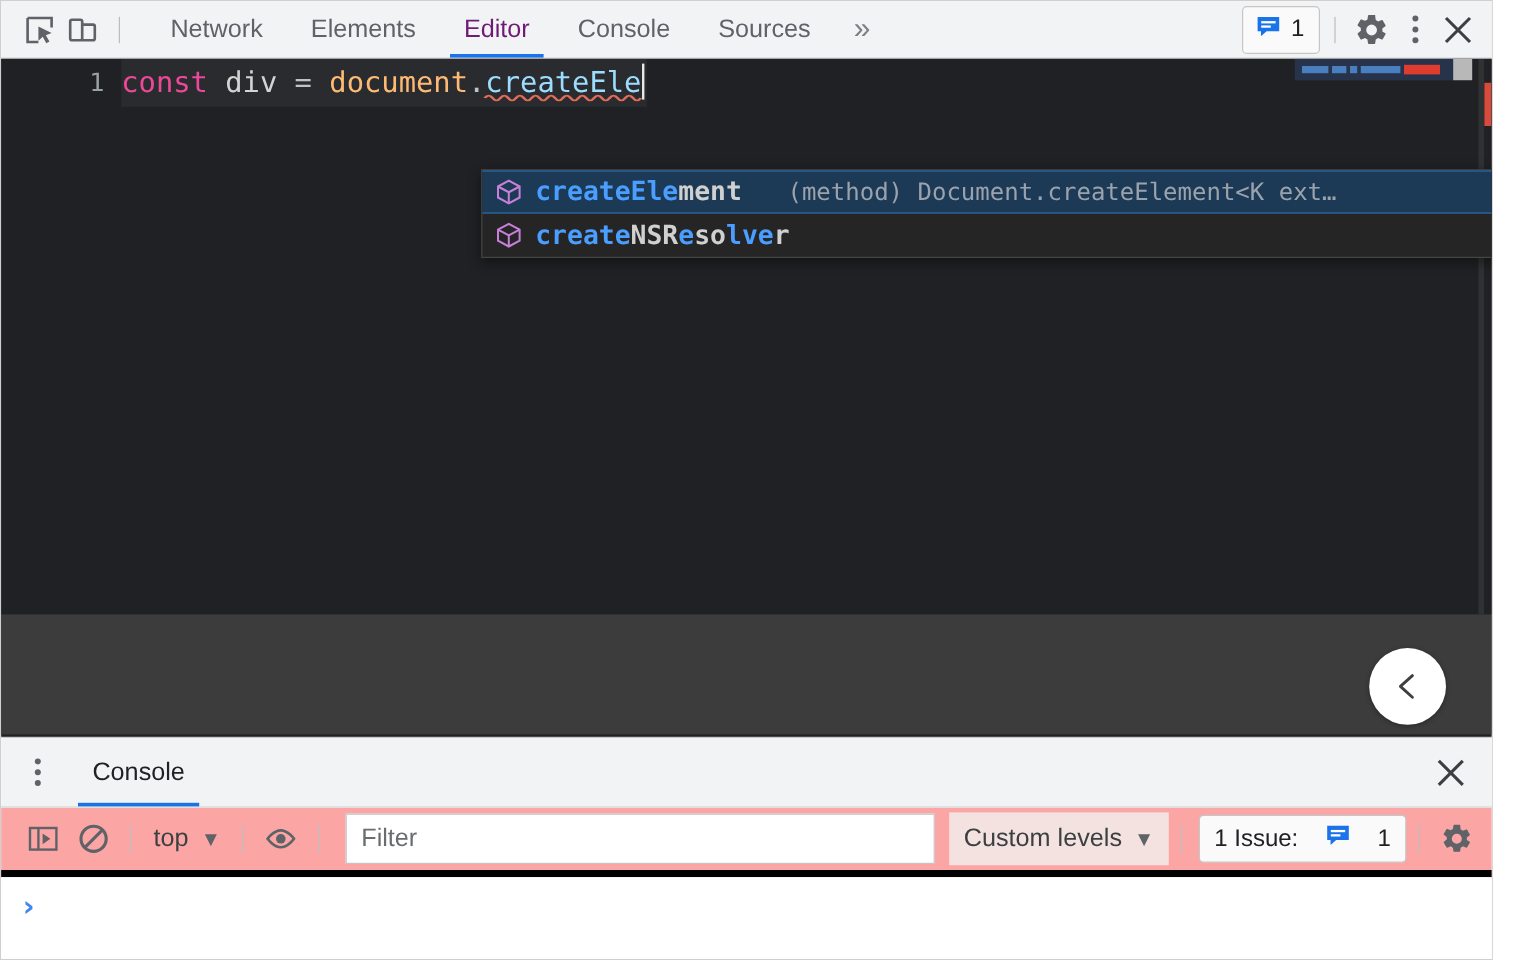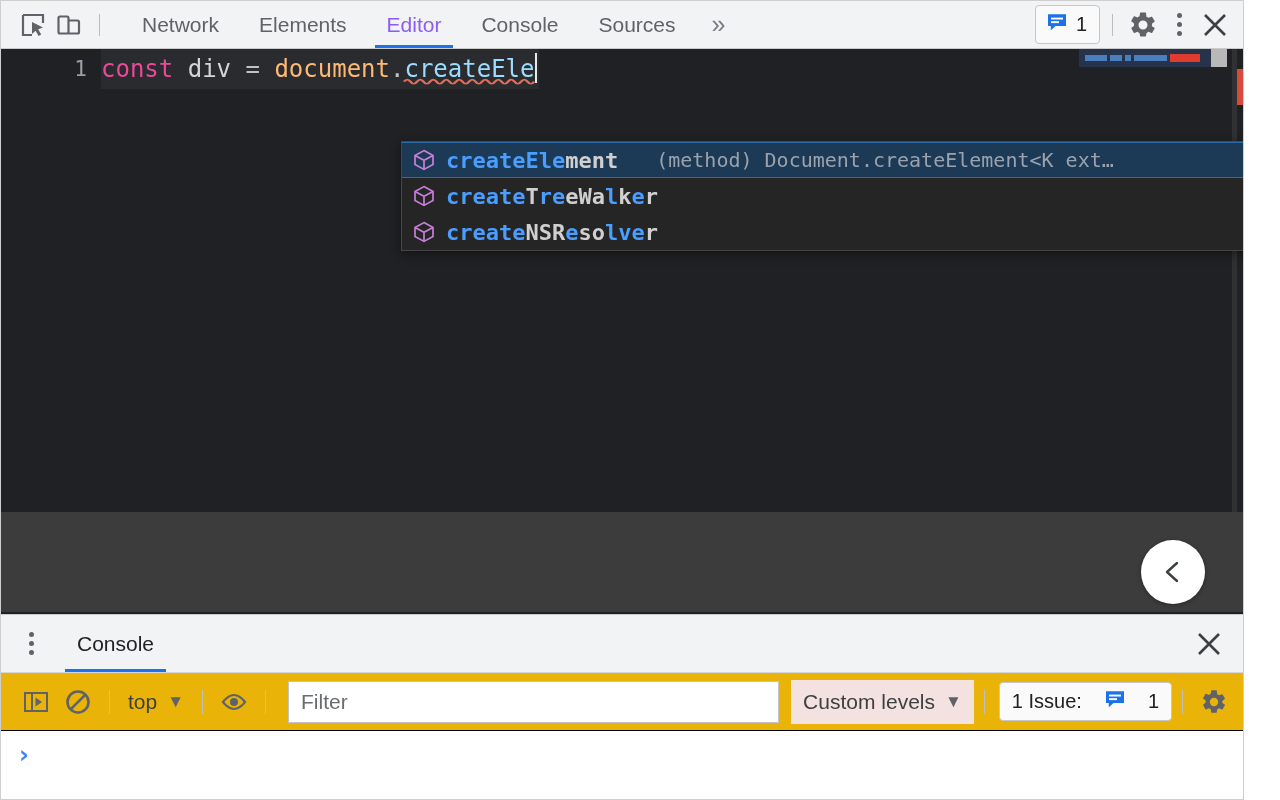--- a/index.html
+++ b/index.html
@@ -60,21 +60,21 @@
     height: 100%;
     display: flex;
     align-items: center;
     padding: 0 20px;
     font-size: 21px;
     color: #5f6368;
     cursor: pointer;
     white-space: nowrap;
   }
   .tab.active {
-    color: #8b5cf6;
+    color: #701a75;
   }
   .tab.active::after {
     content: "";
     position: absolute;
     left: 8px; right: 8px; bottom: 0;
     height: 3px;
     background: #1a73e8;
   }
 
   .more-tabs {
@@ -369,26 +369,26 @@
     margin-left: auto;
     margin-right: 14px;
     width: 40px; height: 40px;
     display: flex; align-items: center; justify-content: center;
     cursor: pointer;
   }
 
   .console-toolbar {
     height: 58px;
     min-height: 58px;
-    background: #eab308;
+    background: #fca5a5;
     display: flex;
     align-items: center;
     padding: 0 8px 0 14px;
     gap: 0px;
-    border-bottom: 1px solid #000000;
+    border-bottom: 6px solid #000000;
   }
 
   .ct-btn {
     width: 42px; height: 42px;
     display: flex; align-items: center; justify-content: center;
     cursor: pointer;
     flex: 0 0 auto;
   }
 
   .ct-sep {
@@ -586,29 +586,20 @@
             <svg width="24" height="24" viewBox="0 0 24 24">
               <path d="M12 2.6 L21 7.4 V16.6 L12 21.4 L3 16.6 V7.4 Z" fill="none" stroke="#c77fd8" stroke-width="1.7"></path>
               <path d="M3 7.4 L12 12.2 L21 7.4 M12 12.2 V21.4" fill="none" stroke="#c77fd8" stroke-width="1.7"></path>
             </svg>
           </span>
           <span class="ac-label"><span class="m">createEle</span><span class="u">ment</span></span>
           <span class="ac-detail">(method) Document.createElement&lt;K ext…</span>
         </div>
 
 
-        <div class="ac-item">
-          <span class="ac-icon">
-            <svg width="24" height="24" viewBox="0 0 24 24">
-              <path d="M12 2.6 L21 7.4 V16.6 L12 21.4 L3 16.6 V7.4 Z" fill="none" stroke="#c77fd8" stroke-width="1.7"></path>
-              <path d="M3 7.4 L12 12.2 L21 7.4 M12 12.2 V21.4" fill="none" stroke="#c77fd8" stroke-width="1.7"></path>
-            </svg>
-          </span>
-          <span class="ac-label"><span class="m">create</span><span class="u">T</span><span class="m">re</span><span class="u">eWa</span><span class="m">l</span><span class="u">k</span><span class="m">e</span><span class="u">r</span></span>
-        </div>
 
         <div class="ac-item">
           <span class="ac-icon">
             <svg width="24" height="24" viewBox="0 0 24 24">
               <path d="M12 2.6 L21 7.4 V16.6 L12 21.4 L3 16.6 V7.4 Z" fill="none" stroke="#c77fd8" stroke-width="1.7"></path>
               <path d="M3 7.4 L12 12.2 L21 7.4 M12 12.2 V21.4" fill="none" stroke="#c77fd8" stroke-width="1.7"></path>
             </svg>
           </span>
           <span class="ac-label"><span class="m">create</span><span class="u">NSR</span><span class="m">e</span><span class="u">so</span><span class="m">l</span><span class="m">ve</span><span class="u">r</span></span>
         </div>

